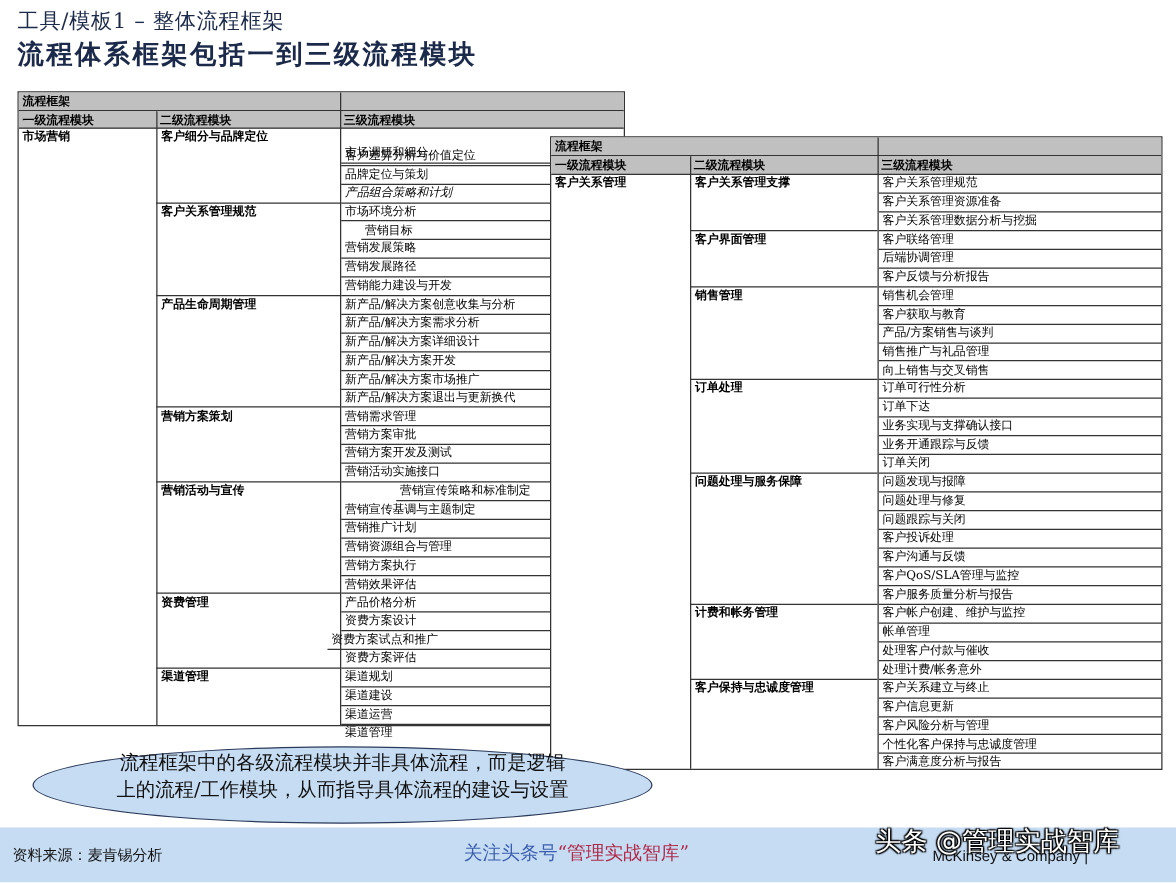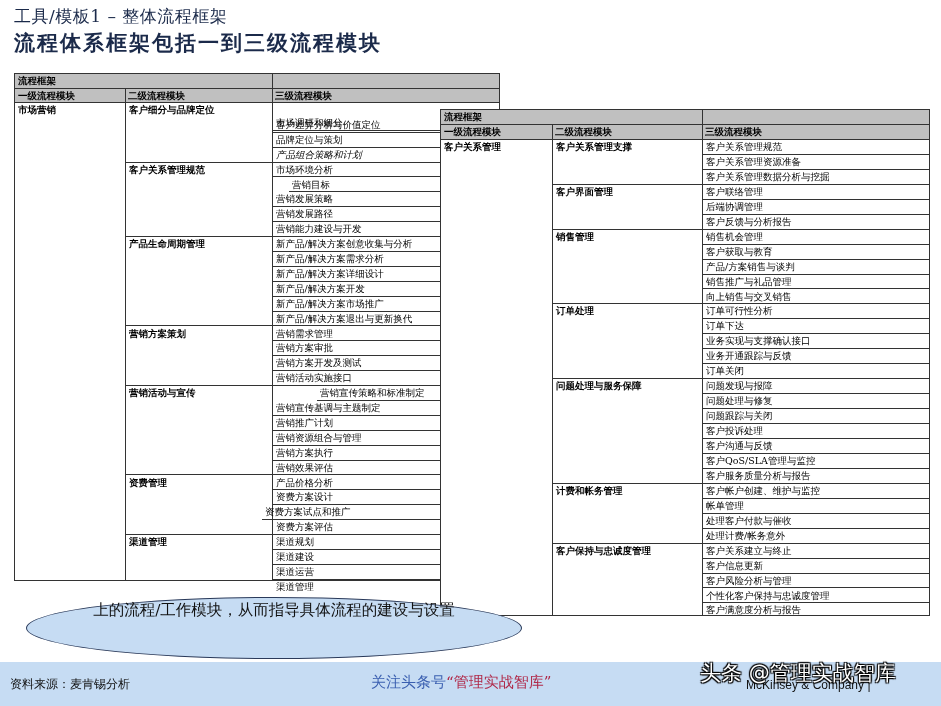--- a/index.html
+++ b/index.html
@@ -159,20 +159,21 @@
       <div class="cell l3" style="left: 262px; top: 433.65px; width: 226px; height: 14.95px;">客户关系建立与终止</div>
       <div class="cell l3" style="left: 262px; top: 448.6px; width: 226px; height: 14.95px;">客户信息更新</div>
       <div class="cell l3" style="left: 262px; top: 463.55px; width: 226px; height: 14.95px;">客户风险分析与管理</div>
       <div class="cell l3" style="left: 262px; top: 478.5px; width: 226px; height: 14.95px;">个性化客户保持与忠诚度管理</div>
       <div class="cell l3" style="left: 262px; top: 493.45px; width: 226px; height: 14.95px; border-bottom: none;">客户满意度分析与报告</div>
     </div>
 </div>
 
 <div class="ellipse"></div>
 <div class="ellipse-text">
+  <div>流程框架中的各级流程模块并非具体流程，而是逻辑</div>
   <div>上的流程/工作模块，从而指导具体流程的建设与设置</div>
 </div>
 
 <div class="footer"></div>
 <div class="source">资料来源：麦肯锡分析</div>
 <div class="follow">
   <span>关注头条号</span><span class="q">“管理实战智库”</span>
 </div>
 <div class="mck">
   <span>McKinsey &amp; Company</span>

